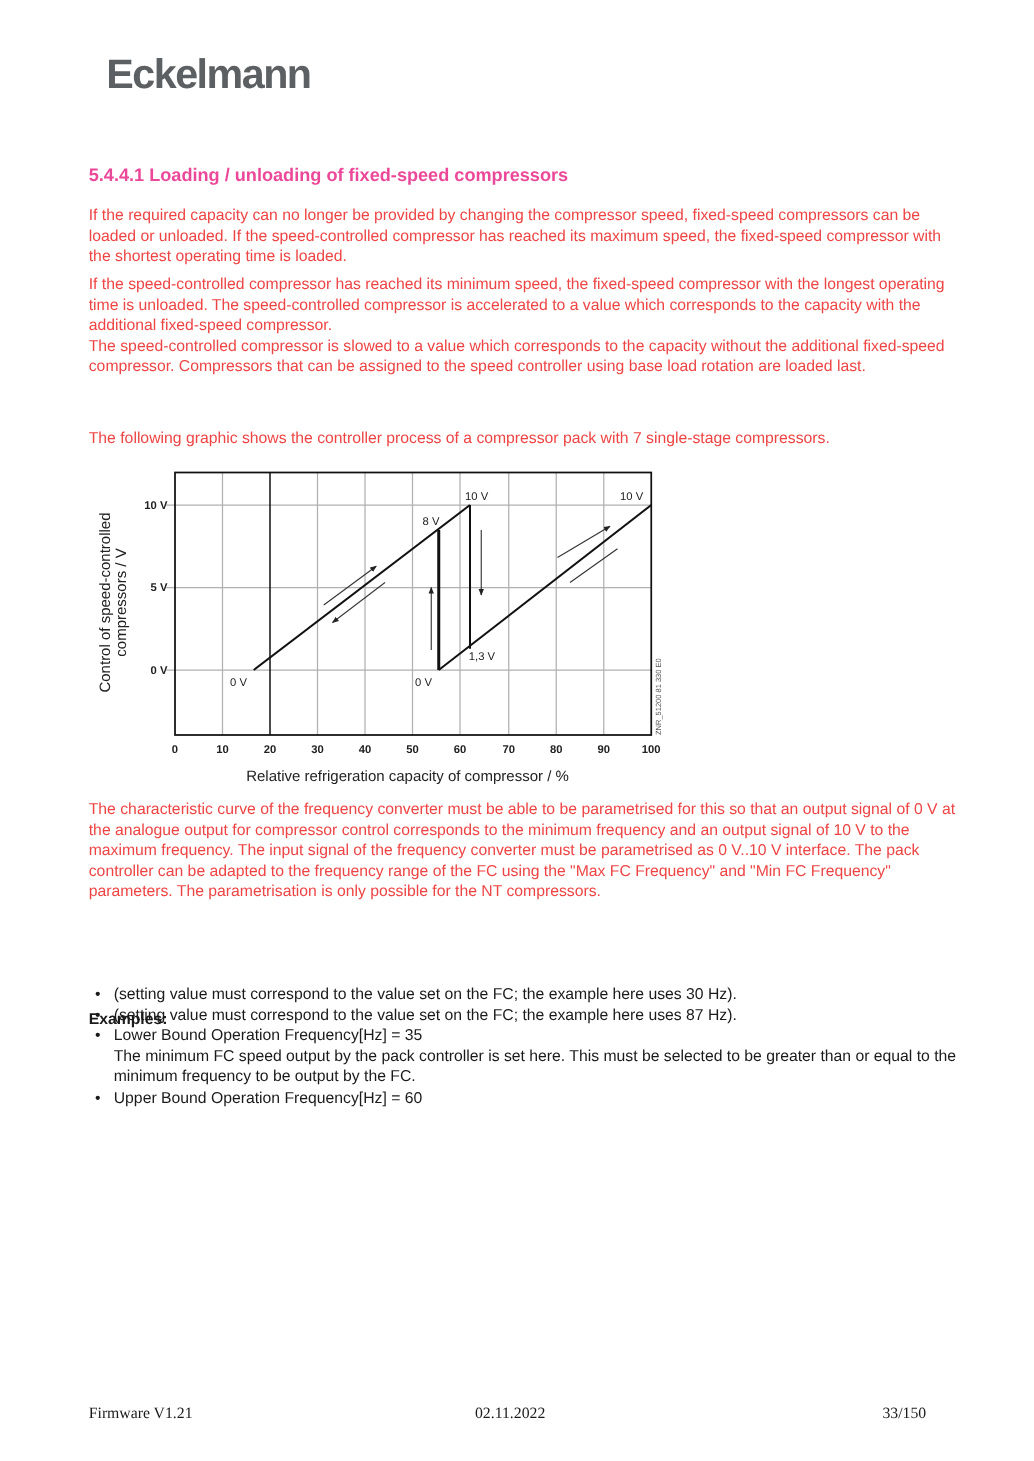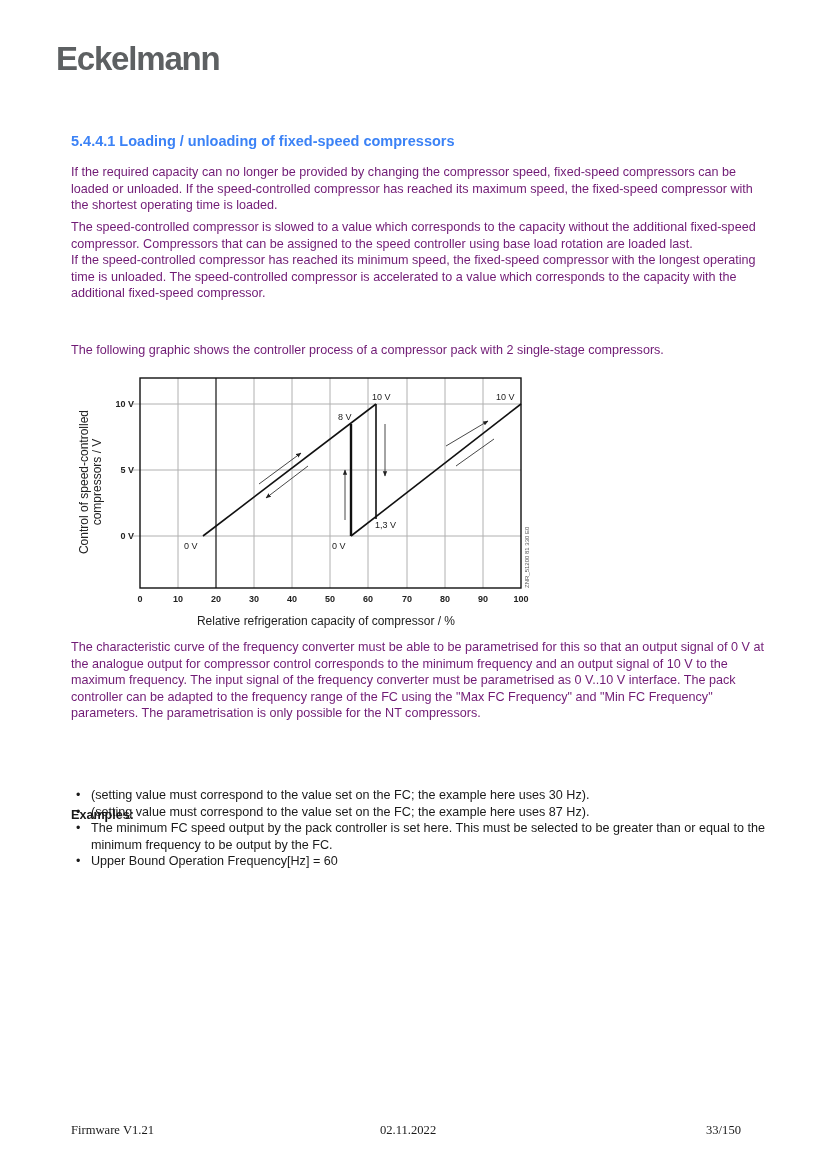--- a/index.html
+++ b/index.html
@@ -1,19 +1,19 @@
 <!DOCTYPE html>
 <html><head>
 <meta charset="utf-8">
 <style>
   html, body { margin: 0; padding: 0; background: #ffffff; }
   body { width: 827px; height: 1169px; position: relative; font-family: "Liberation Sans", sans-serif; color: #1a1a1a; overflow: hidden; }
-  .logo { position: absolute; left: 56px; top: 40px; font-family: "Liberation Sans", sans-serif; font-weight: bold; font-size: 33px; color: #5d6062; letter-spacing: -1.2px; }
-  .h-section { position: absolute; left: 71px; top: 133px; font-size: 14.5px; font-weight: bold; color: #3b82f6; }
-  .para { position: absolute; left: 71px; width: 700px; font-size: 12.6px; line-height: 16.6px; color: #701a75; }
+  .logo { position: absolute; left: 85px; top: 40px; font-family: "Liberation Sans", sans-serif; font-weight: bold; font-size: 33px; color: #5d6062; letter-spacing: -1.2px; }
+  .h-section { position: absolute; left: 71px; top: 133px; font-size: 14.5px; font-weight: bold; color: #ec4899; }
+  .para { position: absolute; left: 71px; width: 700px; font-size: 12.6px; line-height: 16.6px; color: #ef4444; }
   .para p { margin: 0; }
   .chart-wrap { position: absolute; left: 70px; top: 372px; width: 470px; height: 260px; }
   .chart-wrap svg { position: absolute; left: 0; top: 0; }
   .examples-h { position: absolute; left: 71px; top: 808px; font-size: 12.6px; font-weight: bold; }
   ul.ex { position: absolute; left: 71px; top: 787px; width: 700px; margin: 0; padding: 0; list-style: none; font-size: 12.6px; line-height: 16.6px; }
   ul.ex li { position: relative; padding-left: 20px; }
   ul.ex li .bullet { position: absolute; left: 5px; top: 0; }
   .footer { position: absolute; top: 1123px; font-size: 12.6px; color: #1a1a1a; font-family: Liberation Serif, serif; }
 </style>
 </head>
@@ -21,26 +21,26 @@
 
 <div class="logo">Eckelmann</div>
 
 <div class="h-section">5.4.4.1  Loading / unloading of fixed-speed compressors</div>
 
 <div class="para" style="top:164px;">
   <p>If the required capacity can no longer be provided by changing the compressor speed, fixed-speed compressors can be loaded or unloaded. If the speed-controlled compressor has reached its maximum speed, the fixed-speed compressor with the shortest operating time is loaded.</p>
 </div>
 
 <div class="para" style="top:219px;">
+  <p>If the speed-controlled compressor has reached its minimum speed, the fixed-speed compressor with the longest operating time is unloaded. The speed-controlled compressor is accelerated to a value which corresponds to the capacity with the additional fixed-speed compressor.</p>
   <p>The speed-controlled compressor is slowed to a value which corresponds to the capacity without the additional fixed-speed compressor. Compressors that can be assigned to the speed controller using base load rotation are loaded last.</p>
-  <p>If the speed-controlled compressor has reached its minimum speed, the fixed-speed compressor with the longest operating time is unloaded. The speed-controlled compressor is accelerated to a value which corresponds to the capacity with the additional fixed-speed compressor.</p>
 </div>
 
 <div class="para" style="top:342px;">
-  <p>The following graphic shows the controller process of a compressor pack with 2 single-stage compressors.</p>
+  <p>The following graphic shows the controller process of a compressor pack with 7 single-stage compressors.</p>
 </div>
 
 <div class="chart-wrap">
   <svg width="470" height="260" viewBox="0 0 470 260">
 
     <g stroke="#b0b0b0" stroke-width="1">
       <line x1="108" y1="6" x2="108" y2="216"></line>
       <line x1="184" y1="6" x2="184" y2="216"></line>
       <line x1="222" y1="6" x2="222" y2="216"></line>
       <line x1="260" y1="6" x2="260" y2="216"></line>
@@ -124,20 +124,21 @@
   <li>
     <span class="bullet">•</span>
     <div>(setting value must correspond to the value set on the FC; the example here uses 30 Hz).</div>
   </li>
   <li>
     <span class="bullet">•</span>
     <div>(setting value must correspond to the value set on the FC; the example here uses 87 Hz).</div>
   </li>
   <li>
     <span class="bullet">•</span>
+    <div>Lower Bound Operation Frequency[Hz] = 35</div>
     <div>The minimum FC speed output by the pack controller is set here. This must be selected to be greater than or equal to the minimum frequency to be output by the FC.</div>
   </li>
   <li>
     <span class="bullet">•</span>
     <div>Upper Bound Operation Frequency[Hz] = 60</div>
   </li>
 </ul>
 
 <div class="footer" style="left:71px;">Firmware V1.21</div>
 <div class="footer" style="left:380px;">02.11.2022</div>

